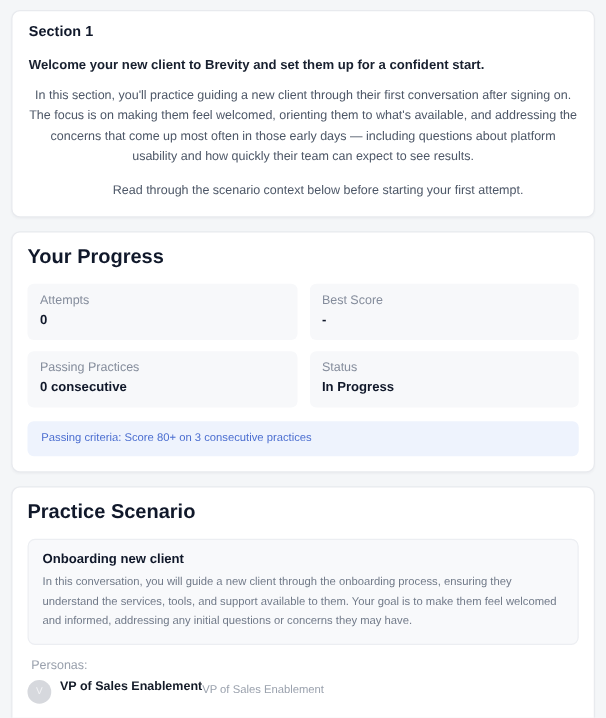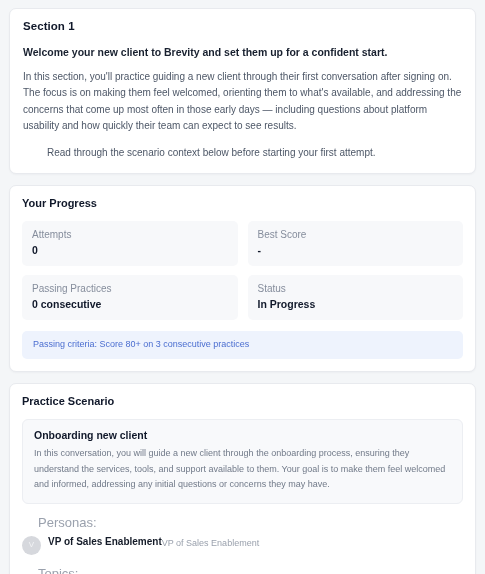--- a/index.html
+++ b/index.html
@@ -49,33 +49,34 @@
     font-weight: bold;
     color: #18202f;
     margin: 0 0 10px 0;
     line-height: 1.35;
   }
   .section-body {
     font-size: 10px;
     color: #4d5767;
     line-height: 1.62;
     margin: 0 0 11px 0;
+    text-align: center;
   }
   .section-body.last {
     margin-bottom: 0;
     padding-left: 24px;
   }
 
   
   .progress-card {
     margin-top: 11px;
     padding: 11px 12px 12px 12px;
   }
   .card-title {
-    font-size: 11px;
+    font-size: 16px;
     font-weight: bold;
     color: #10182a;
     margin: 0 0 12px 0;
   }
   .stat-grid {
     display: grid;
     grid-template-columns: 1fr 1fr;
     gap: 9px 10px;
   }
   .stat-tile {
@@ -127,23 +128,23 @@
     margin-bottom: 5px;
     line-height: 1.2;
   }
   .scenario-desc {
     font-size: 9px;
     color: #717a89;
     line-height: 1.72;
   }
 
   .sub-label {
-    font-size: 13px;
+    font-size: 10px;
     color: #9aa1ad;
-    margin: 11px 0 5px 16px;
+    margin: 11px 0 5px 3px;
   }
 
   .persona-row {
     display: flex;
     align-items: flex-start;
     gap: 7px;
   }
   .avatar {
     width: 19px;
     height: 19px;

